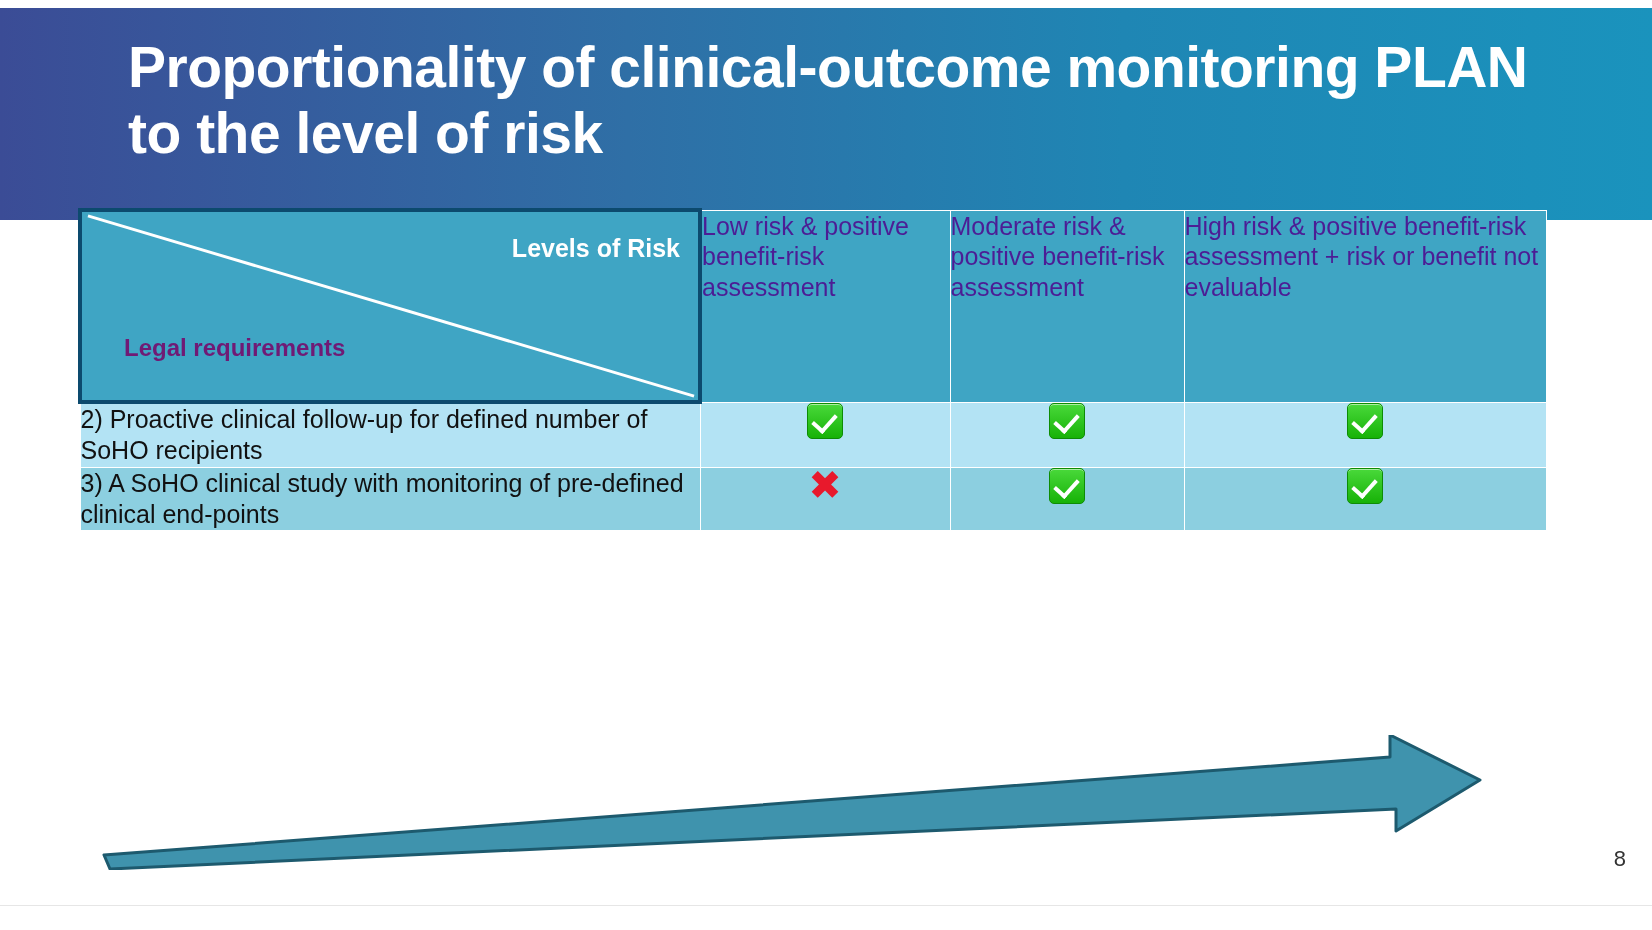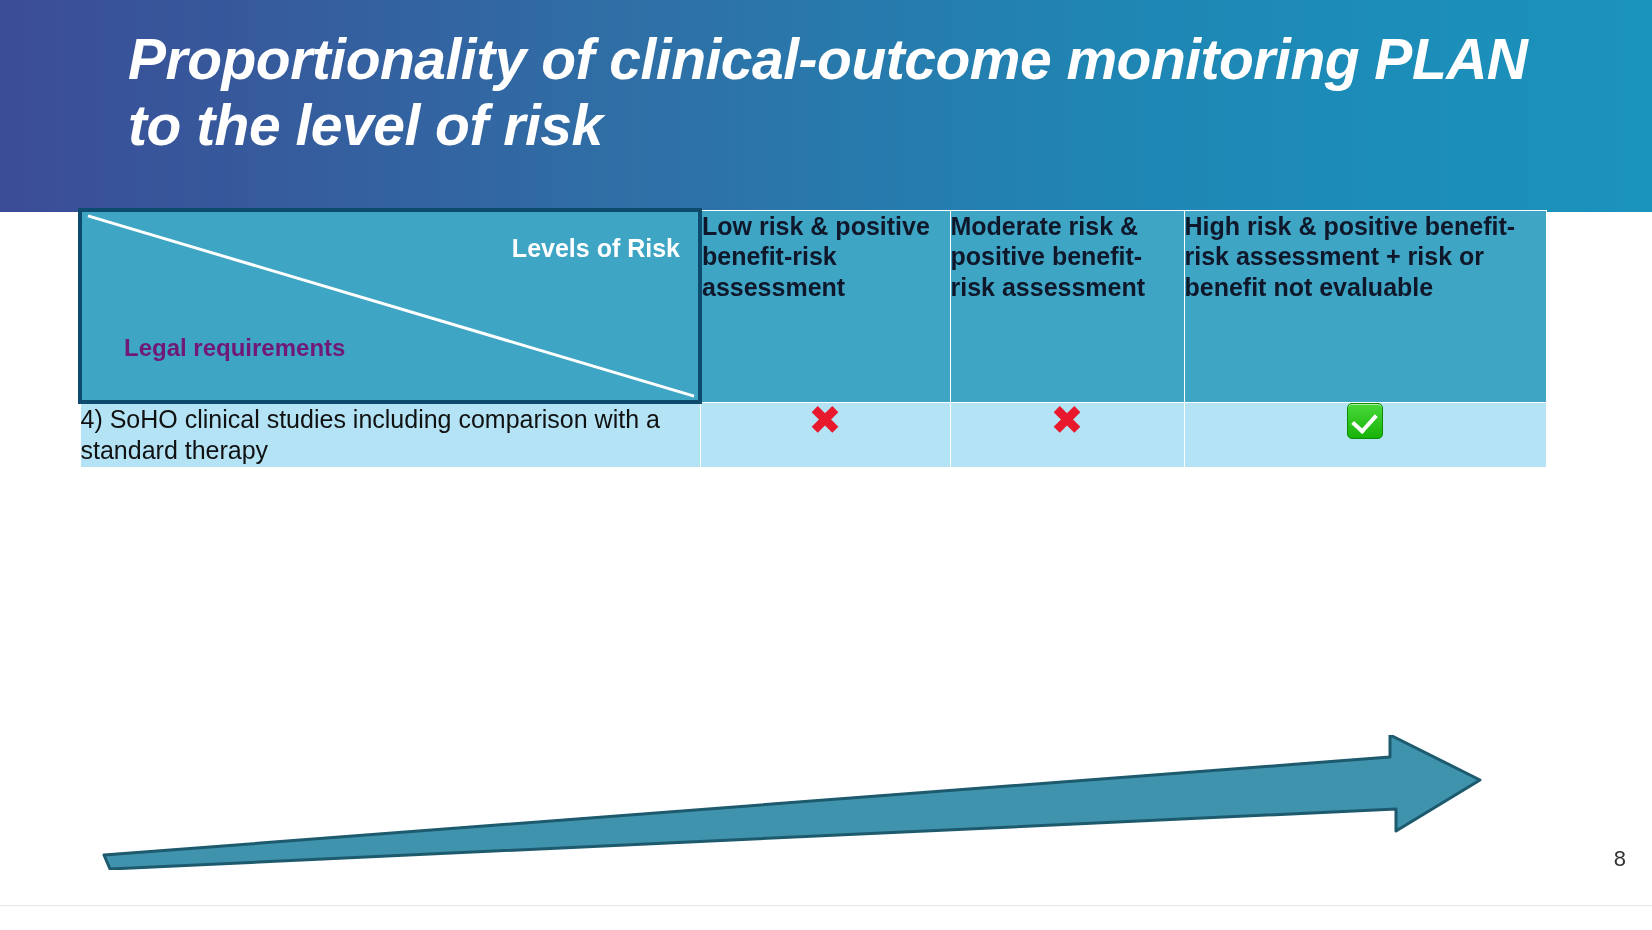--- a/index.html
+++ b/index.html
@@ -12,26 +12,25 @@
     background: #ffffff;
     font-family: "Liberation Sans", sans-serif;
     overflow: hidden;
     position: relative;
   }
 
   
   .title-banner {
     position: absolute;
     left: 0;
-    top: 0;
+    top: 8px;
     width: 1652px;
     height: 212px;
     background: linear-gradient(90deg, #3b4c96 0%, #2f6fa6 38%, #1f86b4 68%, #1a93bd 100%);
     box-sizing: border-box;
-    font-style: italic;
   }
   .title-text {
     position: absolute;
     left: 128px;
     top: 26px;
     width: 1400px;
     color: #ffffff;
     font-size: 57px;
     font-weight: bold;
     line-height: 1.16;
@@ -80,23 +79,23 @@
   .legal-label {
     position: absolute;
     left: 42px;
     bottom: 38px;
     color: #701a75;
     font-size: 24px;
     font-weight: bold;
   }
   .hdr-col {
     background: #3fa5c4;
-    color: #0f172a;
+    color: #4c1d95;
     font-size: 25px;
-    font-weight: bold;
+    font-weight: normal;
     line-height: 1.22;
     padding: 16px 14px 12px 16px;
     border: 1px solid #ffffff;
     box-sizing: border-box;
   }
 
   
   .row-label {
     font-size: 25px;
     color: #111111;
@@ -200,28 +199,34 @@
           </svg>
           <div class="levels-label">Levels of Risk</div>
           <div class="legal-label">Legal requirements</div>
         </td>
         <td class="hdr-col">Low risk &amp; positive benefit-risk assessment</td>
         <td class="hdr-col">Moderate risk &amp; positive benefit-risk assessment</td>
         <td class="hdr-col">High risk &amp; positive benefit-risk assessment + risk or benefit not evaluable</td>
       </tr>
 
 
-
-
       <tr class="band-b">
-        <td class="row-label">4) SoHO clinical studies including comparison with a standard therapy</td>
+        <td class="row-label">2) Proactive clinical follow-up for defined number of SoHO recipients</td>
+        <td class="cell-mark"><span class="mark mark-check"></span></td>
+        <td class="cell-mark"><span class="mark mark-check"></span></td>
+        <td class="cell-mark"><span class="mark mark-check"></span></td>
+      </tr>
+
+      <tr class="band-a">
+        <td class="row-label">3) A SoHO clinical study with monitoring of pre-defined clinical end-points</td>
         <td class="cell-mark"><span class="mark mark-x">✖</span></td>
-        <td class="cell-mark"><span class="mark mark-x">✖</span></td>
+        <td class="cell-mark"><span class="mark mark-check"></span></td>
         <td class="cell-mark"><span class="mark mark-check"></span></td>
       </tr>
+
     </tbody>
   </table>
 </div>
 
 <svg class="arrow-svg" viewBox="0 0 1420 135">
   <polygon points="24,120 1310,22 1310,0 1400,45 1316,96 1316,74 30,134" fill="#3f93ad" stroke="#1d5a6e" stroke-width="3" stroke-linejoin="round"></polygon>
 </svg>
 
 <div class="page-num">8</div>
 <div class="bottom-strip"></div>

